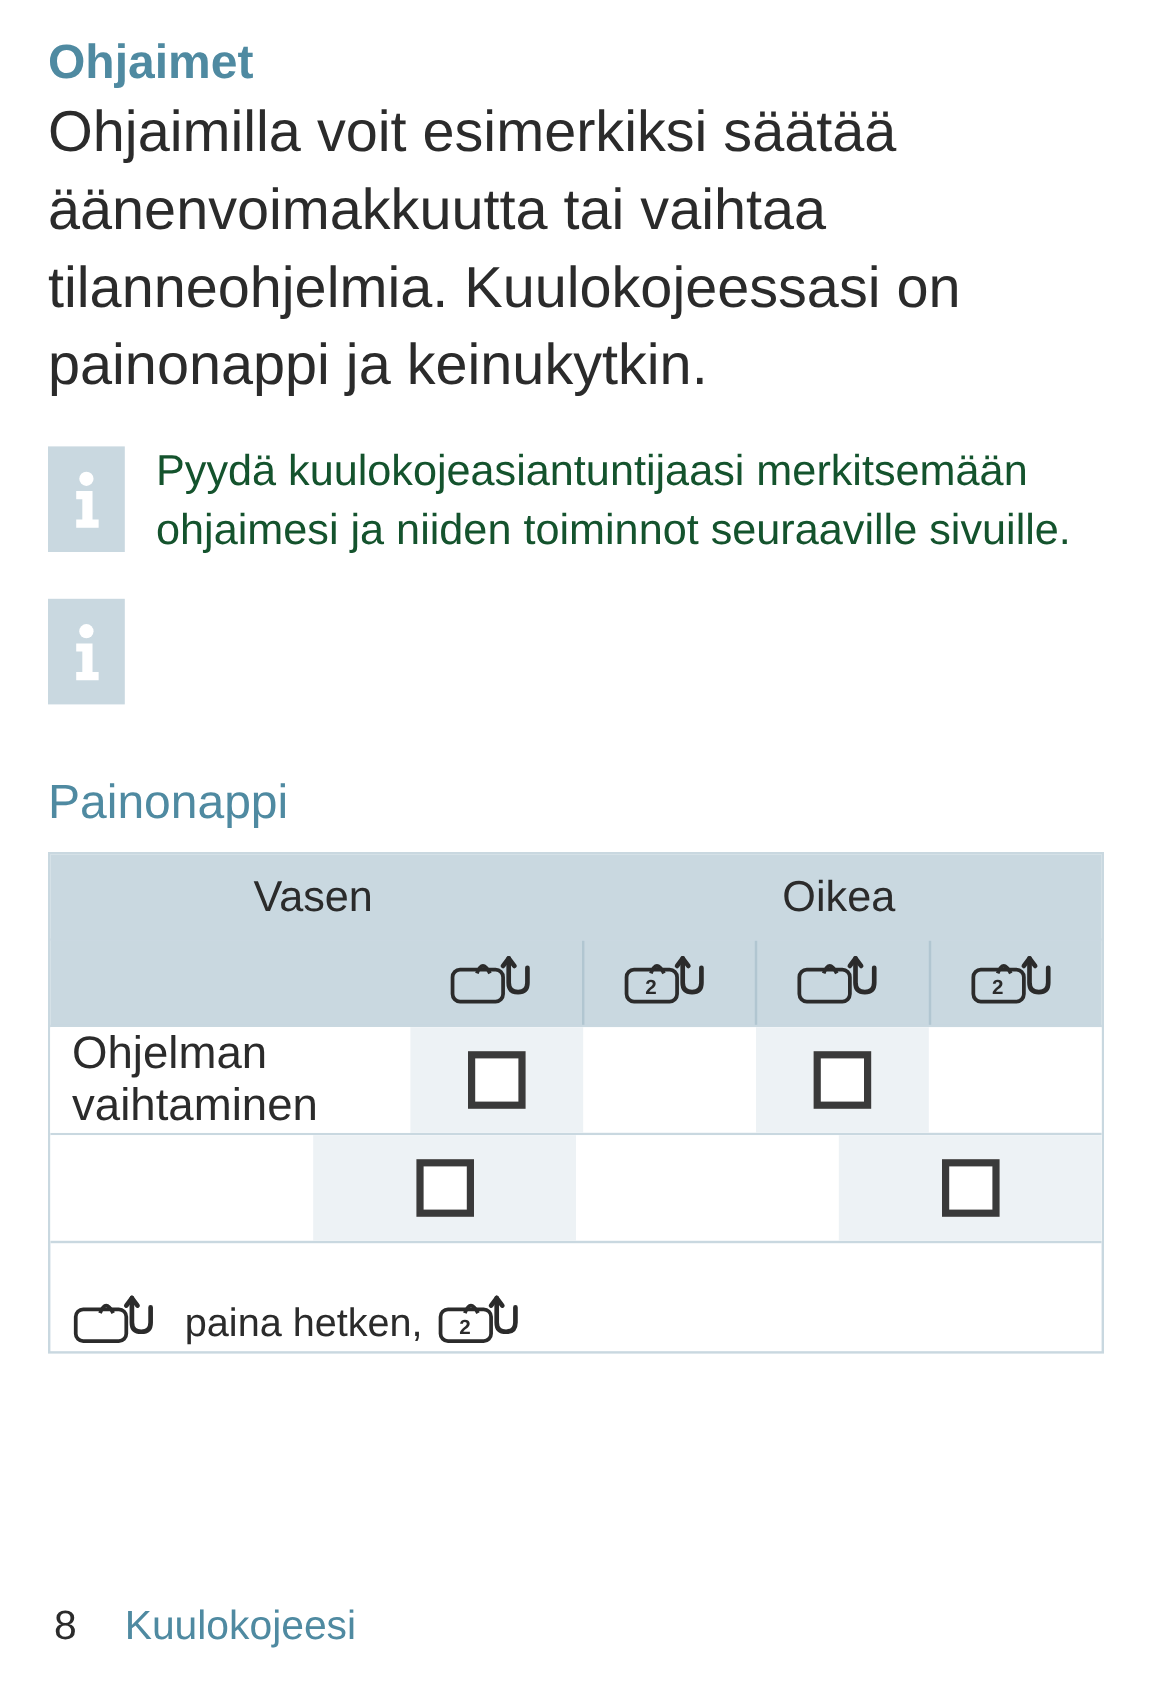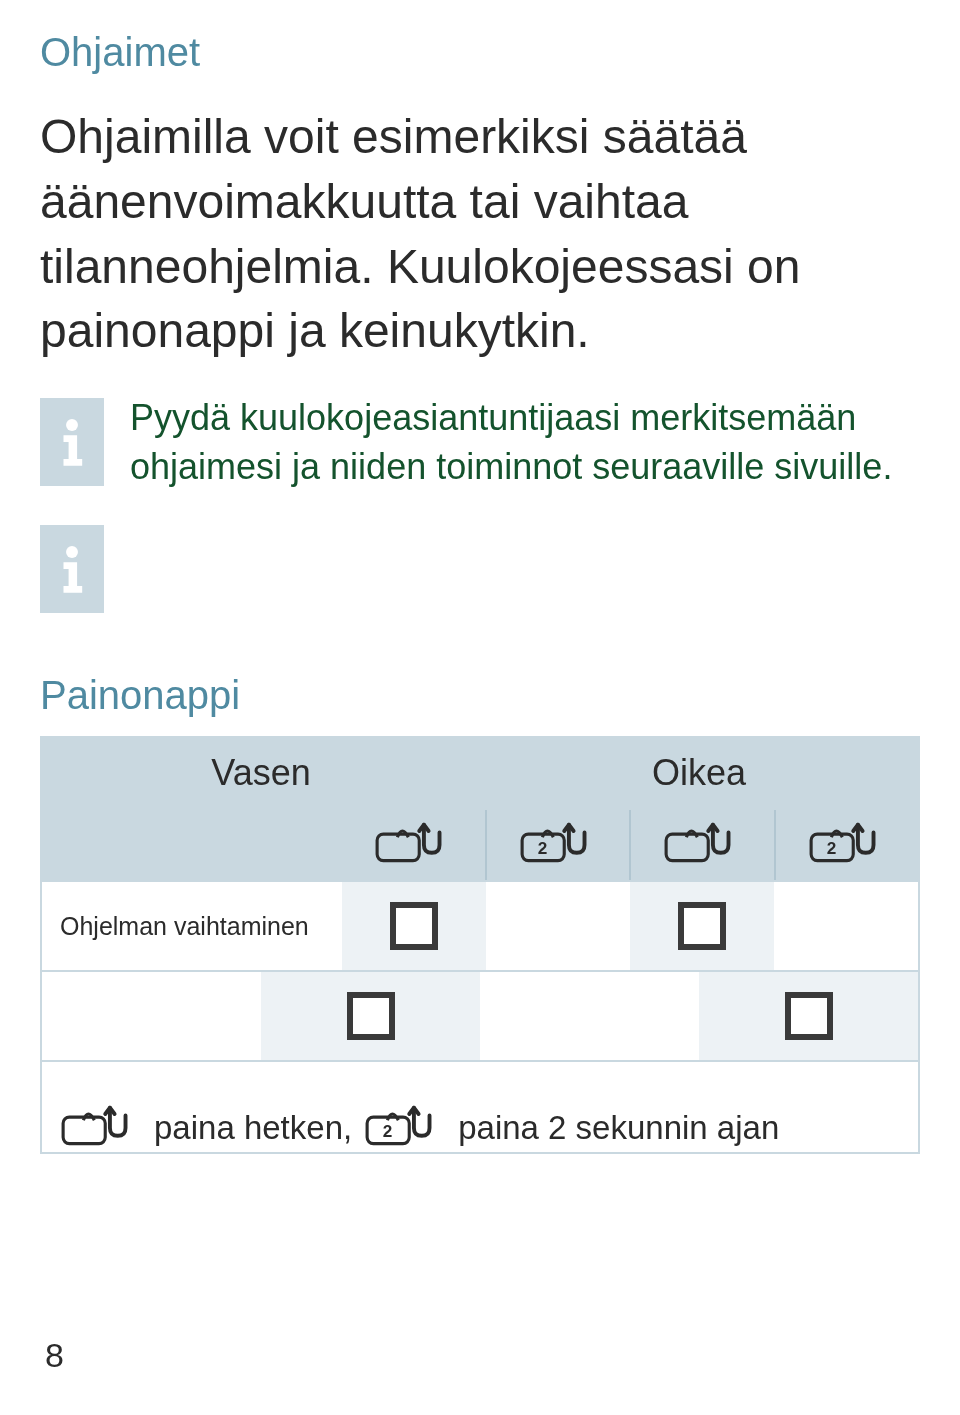--- a/index.html
+++ b/index.html
@@ -7,22 +7,22 @@
   body {
     font-family: "Segoe UI", "Helvetica Neue", Arial, sans-serif;
     background: #ffffff;
     color: #2b2b2b;
     padding: 30px 40px 40px 40px;
     position: relative;
   }
   .heading {
     color: #4f8aa1;
     font-size: 40px;
-    font-weight: 400;
-    margin-bottom: 30px;
+    font-weight: 700;
+    margin-bottom: 4px;
   }
   .intro {
     font-size: 48px;
     line-height: 1.35;
     margin-bottom: 30px;
     color: #2b2b2b;
   }
   .info-row {
     display: flex;
     align-items: flex-start;
@@ -68,21 +68,21 @@
   .cell {
     display: flex;
     align-items: center;
     justify-content: center;
   }
   .label-cell {
     width: 300px;
     flex-shrink: 0;
     justify-content: flex-start;
     padding-left: 18px;
-    font-size: 25px;
+    font-size: 38px;
     color: #2b2b2b;
   }
   .side-group { flex: 1; display: flex; }
   .sub-cell { flex: 1; display:flex; align-items:center; justify-content:center; }
 
   .head1 { background:#c9d8e0; height:72px; }
   .head2 { background:#c9d8e0; height:72px; }
   .head-label { font-size:36px; color:#2b2b2b; }
   .head2 .sub-cell { position:relative; }
   .head2 .sub-cell + .sub-cell { border-left:2px solid #b1c6d1; }
@@ -256,22 +256,22 @@
       <span class="seg">
         <span class="press long">
   <svg viewBox="0 0 100 60" width="78" height="46">
     <rect x="4" y="16" width="54" height="34" rx="8" fill="none" stroke="#2b2b2b" stroke-width="4"></rect>
     <path d="M30 20 Q36 4 44 20" fill="none" stroke="#2b2b2b" stroke-width="4"></path>
     <text x="30" y="42" font-size="22" font-weight="700" fill="#2b2b2b" text-anchor="middle">2</text>
     <path d="M64 4 L64 30 Q64 40 74 40 Q84 40 84 30 L84 14" fill="none" stroke="#2b2b2b" stroke-width="5" stroke-linecap="round"></path>
     <path d="M64 4 L58 12 M64 4 L70 12" fill="none" stroke="#2b2b2b" stroke-width="5" stroke-linecap="round"></path>
   </svg>
           </span>
-        <span>paina 2 sekunnin ajan</span>
       </span>
     </div>
   </div>
 
 </div>
 
 <div class="footer">
   <span class="pg">8</span>
+  <span class="ft">Kuulokojeesi</span>
 </div>
 
 </body></html>

